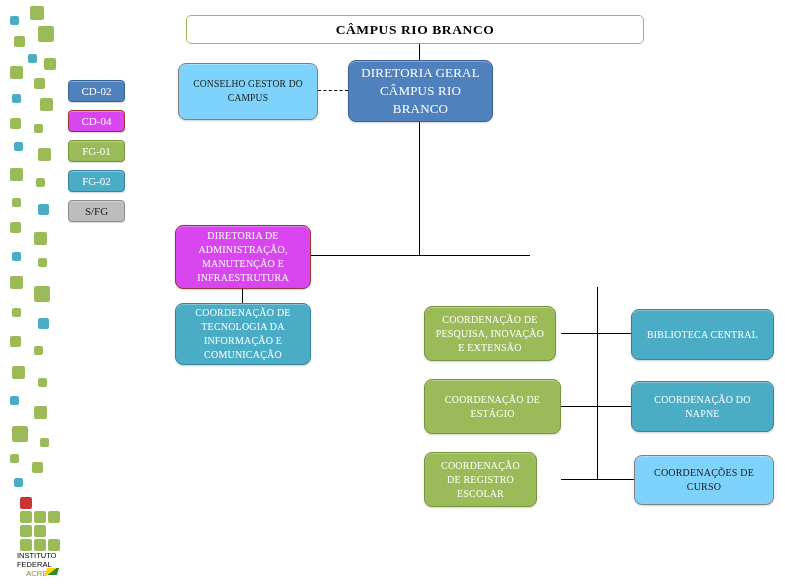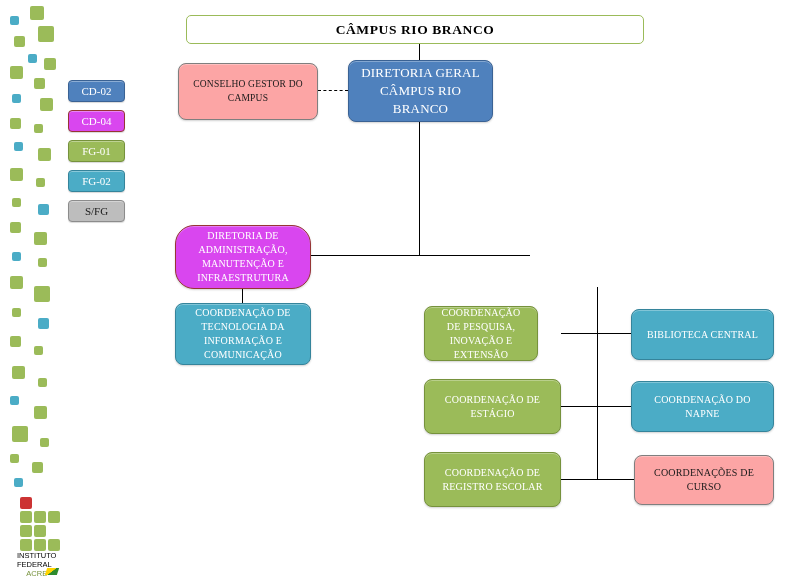--- a/index.html
+++ b/index.html
@@ -35,33 +35,33 @@
     position:absolute; border:1.2px solid; border-radius:8px;
     display:flex; align-items:center; justify-content:center;
     text-align:center; padding:3px 9px; box-sizing:border-box;
     font-size:10px; line-height:1.4; letter-spacing:.2px;
     box-shadow: inset 0 1px 0 rgba(255,255,255,.30), 0 1px 2px rgba(0,0,0,.18);
   }
   .blue  { background:#4f81bd; border-color:#3a6294; color:#fff; }
   .red   { background:#d946ef; border-color:#963634; color:#fff; }
   .green { background:#9bbb59; border-color:#76923c; color:#fff; }
   .teal  { background:#4bacc6; border-color:#35849b; color:#fff; }
-  .gray  { background:#fca5a5; border-color:#7f7f7f; color:#1a1a1a;justify-content:flex-end; }
+  .gray  { background:#7dd3fc; border-color:#7f7f7f; color:#1a1a1a;justify-content:flex-end; }
   .gray-light { background:#bdbdbd; border-color:#8c8c8c; color:#1a1a1a; }
 
   .pos-conselho { left:178px; top:63px;  width:140px; height:57px; font-size:9.5px; }
   .pos-geral    { left:348px; top:60px;  width:145px; height:62px; font-size:13px; }
-  .pos-admin    { left:175px; top:225px; width:136px; height:64px;border-radius:19px; }
+  .pos-admin    { left:175px; top:225px; width:136px; height:64px; }
   .pos-tic      { left:175px; top:303px; width:136px; height:62px; }
   .pos-ensino   { left:529px; top:228px; width:136px; height:59px; }
-  .pos-pesquisa { left:424px; top:306px; width:114px; height:55px; }
+  .pos-pesquisa { left:424px; top:306px; width:132px; height:55px; }
   .pos-biblio   { left:631px; top:309px; width:143px; height:51px; }
   .pos-estagio  { left:424px; top:379px; width:137px; height:55px; }
   .pos-napne    { left:631px; top:381px; width:143px; height:51px; }
-  .pos-registro { left:424px; top:452px; width:137px; height:55px; }
+  .pos-registro { left:424px; top:452px; width:113px; height:55px; }
   .pos-cursos   { left:634px; top:455px; width:140px; height:50px; }
 
   
   .vline { position:absolute; width:1px; background:#000; }
   .hline { position:absolute; height:1px; background:#000; }
   .dashline { position:absolute; height:0; border-top:1.5px dashed #000; }
   .c-title-geral  { left:419px; top:44px;  height:16px; }
   .c-conselho     { left:318px; top:90px;  width:30px; }
   .c-geral-down   { left:419px; top:122px; height:134px; }
   .c-dir-horiz    { left:311px; top:255px; width:219px; }

